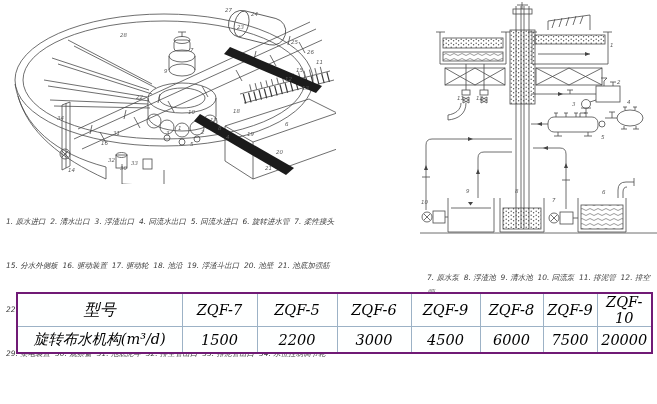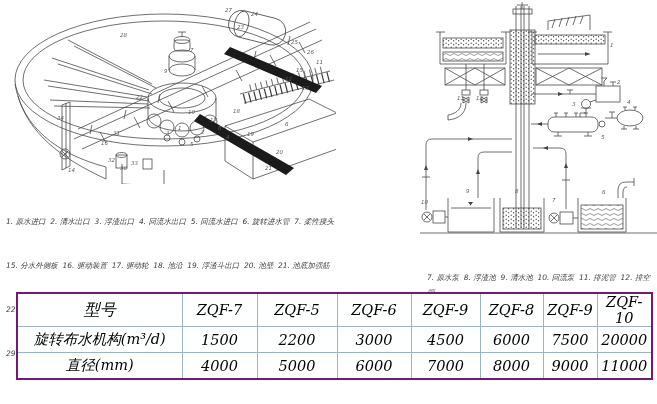--- a/index.html
+++ b/index.html
@@ -296,26 +296,16 @@
       <tr>
         <td>旋转布水机构(m³/d)</td>
         <td>1500</td>
         <td>2200</td>
         <td>3000</td>
         <td>4500</td>
         <td>6000</td>
         <td>7500</td>
         <td>20000</td>
       </tr>
-      <tr>
-        <td>直径(mm)</td>
-        <td>4000</td>
-        <td>5000</td>
-        <td>6000</td>
-        <td>7000</td>
-        <td>8000</td>
-        <td>9000</td>
-        <td>11000</td>
-      </tr>
     </tbody>
   </table>
 
 </div>
 
 </body></html>

